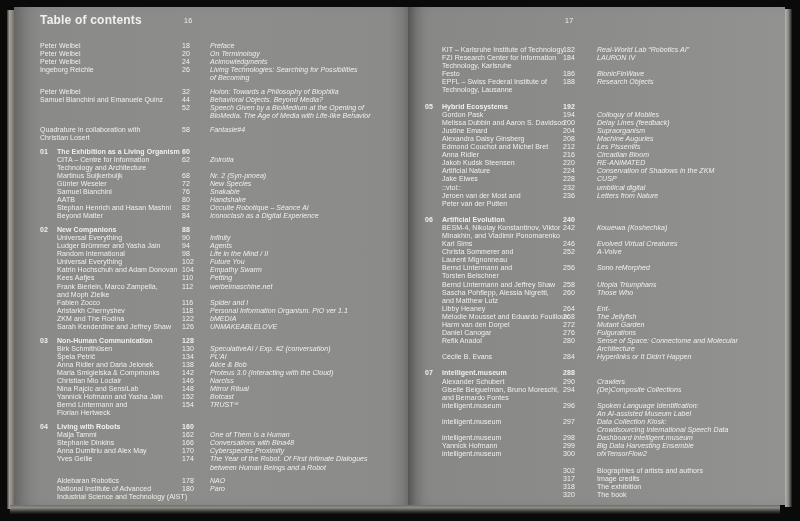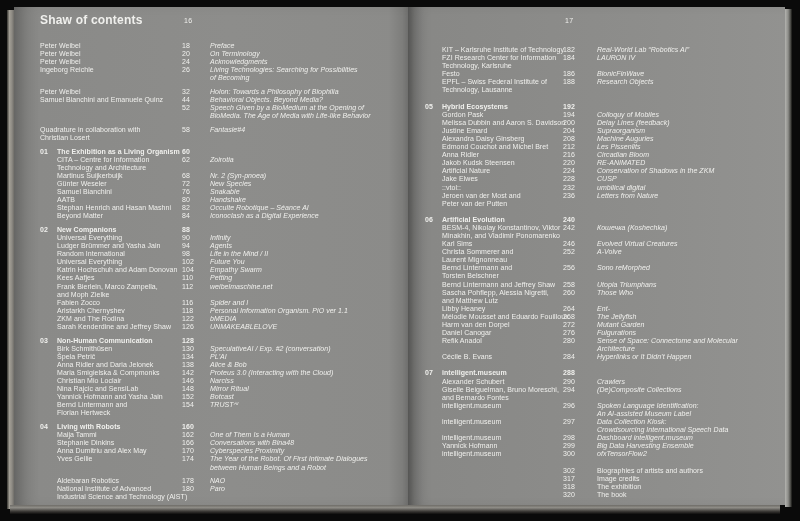--- a/index.html
+++ b/index.html
@@ -65,21 +65,21 @@
 </head>
 <body style="--bg: #0a0a0a; --paper: #8b8b89; --ink: #f0f0ed;">
 
 <div class="spread">
 
   <div class="fore-edge-left"></div>
   <div class="fore-edge-right"></div>
   <div class="bottom-edges"></div>
 
   <div class="page page-left">
-    <div class="toc-title">Shaw of contents</div>
+    <div class="toc-title">Table of contents</div>
     <div class="folio folio-left">16</div>
     <div class="rows rows-left" id="left-rows">
         <div class="row flush">
           <div class="cell author">Peter Weibel</div>
           <div class="cell pagenum">18</div>
           <div class="cell title">Preface</div>
         </div>
         <div class="row flush">
           <div class="cell author">Peter Weibel</div>
           <div class="cell pagenum">20</div>

